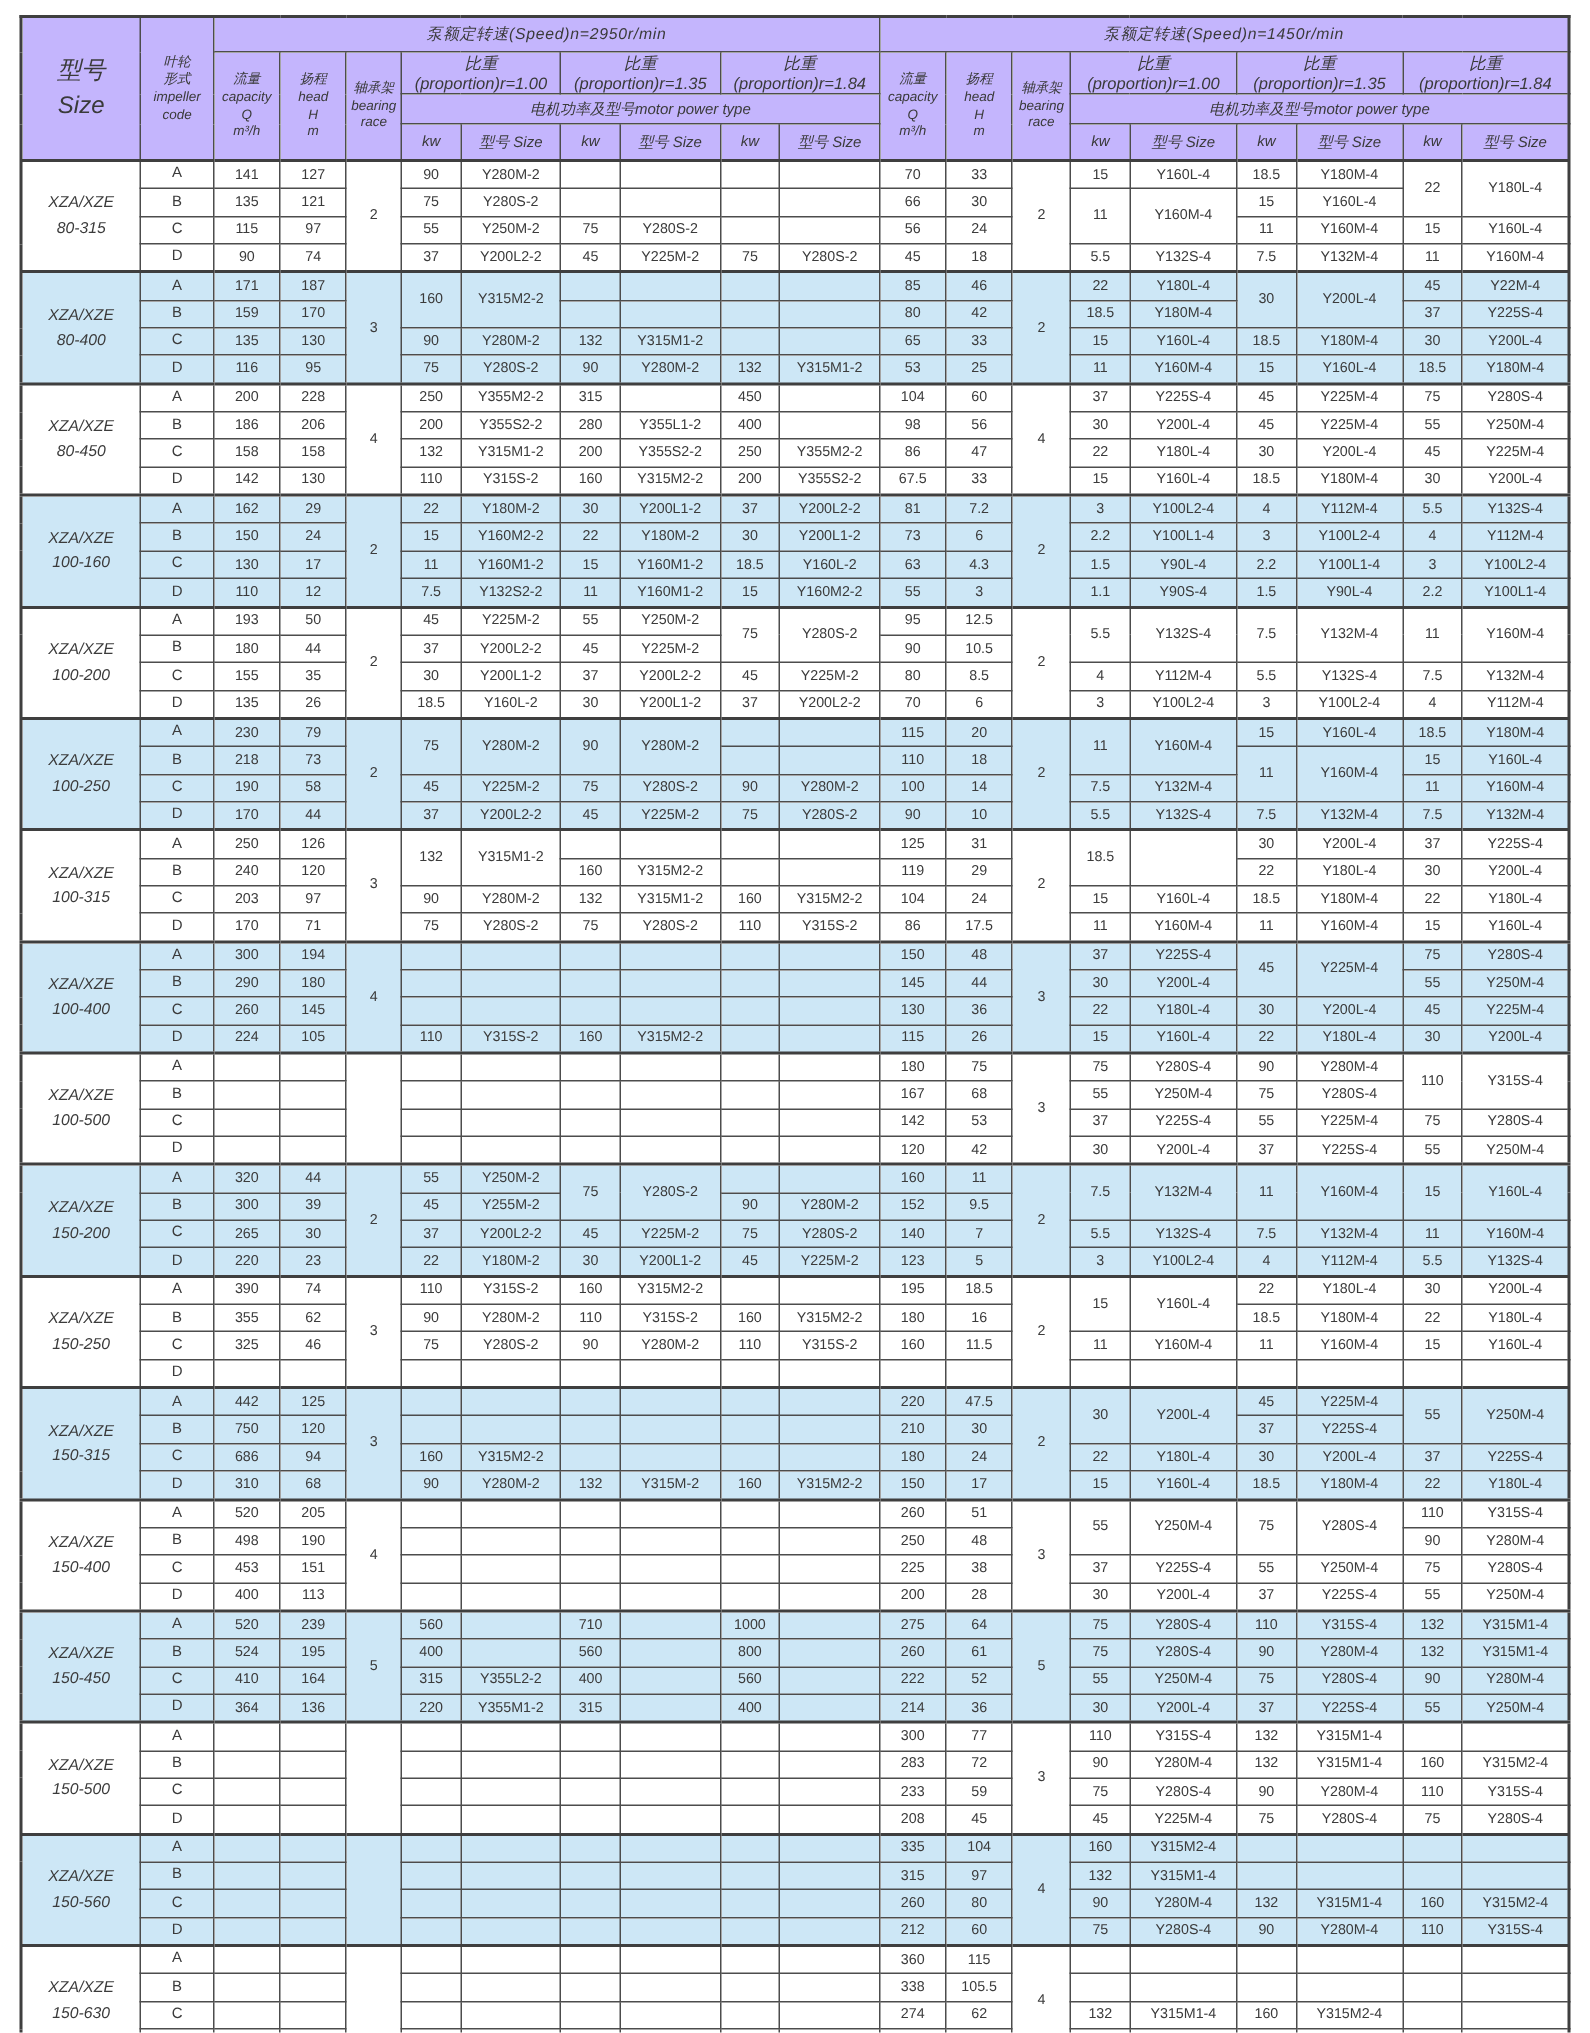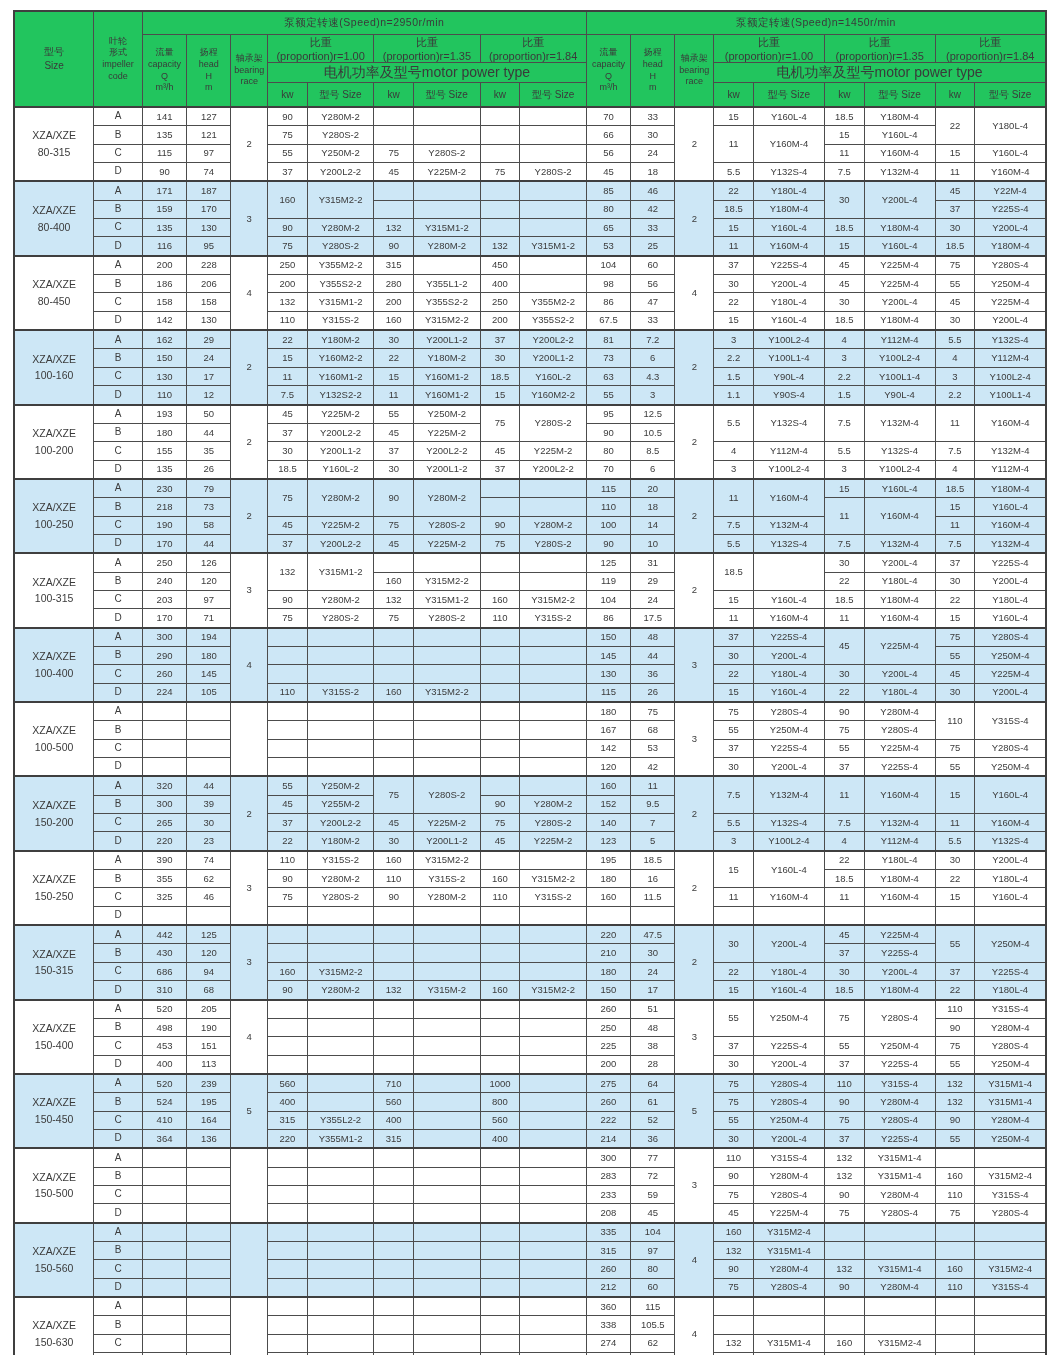--- a/index.html
+++ b/index.html
@@ -10,29 +10,29 @@
   }
   .wrap{padding:10px 13px 0 13px;}
   table{
     border-collapse:collapse;table-layout:fixed;width:1034px;
     border:2px solid #3f3f3f;
   }
   th,td{
     border:1px solid #4c4c4c;text-align:center;vertical-align:middle;
     padding:0 1px;font-weight:normal;white-space:pre-line;overflow:hidden;
   }
-  thead th{background:#22c55e;color:#3a3a3a;}
+  thead th{background:#c4b5fd;color:#3a3a3a;font-style:italic;}
   th.speed{font-size:10.5px;height:22px;letter-spacing:0.5px;}
   th.prop{font-size:11px;height:20px;}
-  th.motor{font-size:14px;height:19px;}
+  th.motor{font-size:10px;height:19px;}
   th.kwhdr{font-size:10px;height:23px;}
   th.vhdr{font-size:9px;line-height:1.3;}
-  th.sizehdr{font-size:10px;line-height:1.45;}
+  th.sizehdr{font-size:16px;line-height:1.45;}
   tbody td{font-size:9.5px;height:17.35px;line-height:1.05;}
-  td.model{font-size:10.5px;line-height:1.6;}
+  td.model{font-size:10.5px;line-height:1.6;font-style:italic;}
   td.code{font-size:10px;}
   tr.shaded td{background:#cde7f6;}
   tr.g-top td{border-top:2px solid #3f3f3f;}
 </style>
 </head>
 <body>
 
 <div class="wrap">
   <table>
     <colgroup>
@@ -974,21 +974,21 @@
           <td rowspan="4" class="spec">2</td>
           <td rowspan="2" class="spec">30</td>
           <td rowspan="2" class="spec">Y200L-4</td>
           <td class="spec">45</td>
           <td class="spec">Y225M-4</td>
           <td rowspan="2" class="spec">55</td>
           <td rowspan="2" class="spec">Y250M-4</td>
         </tr>
         <tr class="shaded">
           <td class="code">B</td>
-          <td class="spec">430</td>
+          <td class="spec">750</td>
           <td class="spec">120</td>
           <td class="spec"></td>
           <td class="spec"></td>
           <td class="spec"></td>
           <td class="spec"></td>
           <td class="spec"></td>
           <td class="spec"></td>
           <td class="spec">210</td>
           <td class="spec">30</td>
           <td class="spec">37</td>

